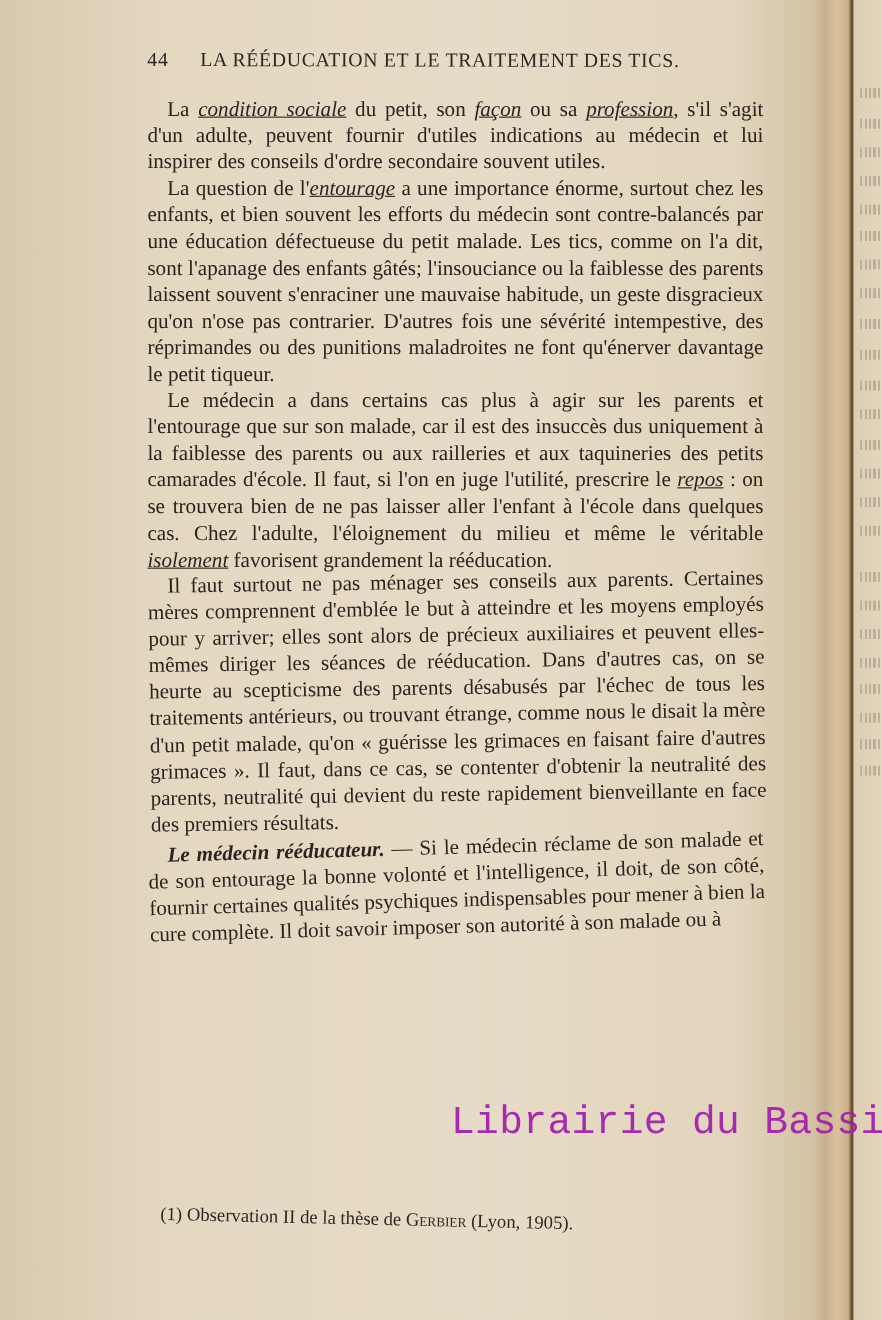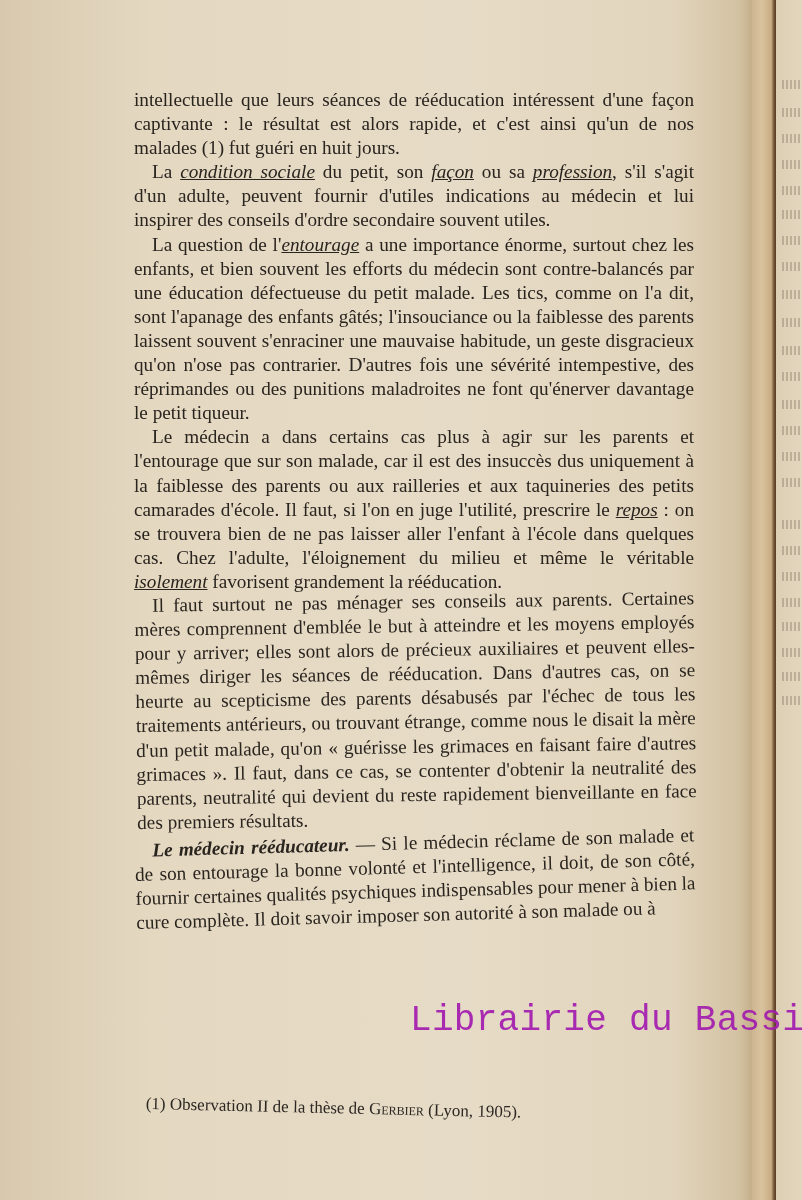--- a/index.html
+++ b/index.html
@@ -51,23 +51,26 @@
       position: absolute; left: 410px; top: 1000px;
       font-family: "Liberation Sans", "DejaVu Sans", sans-serif;
       font-size: 36px; color: #1a5cf0; opacity: 0.92; letter-spacing: 0.3px;
       white-space: nowrap;
     }
   </style>
 </head>
 <body>
 
 <div class="page">
+  <div class="running-head skew" style="transform: rotate(0.1deg);">
+    <span class="folio">44</span>
+    <span class="title">LA RÉÉDUCATION ET LE TRAITEMENT DES TICS.</span>
+  </div>
 
   <div class="text">
-    <p>intellectuelle que leurs séances de rééducation intéressent d'une façon captivante : le résultat est alors rapide, et c'est ainsi qu'un de nos malades (1) fut guéri en huit jours.</p>
     <p class="indent">
       <span>La </span><em>condition sociale</em><span> du petit, son </span><em>façon</em><span> ou sa </span><em>profession</em><span>, s'il s'agit d'un adulte, peuvent fournir d'utiles indications au médecin et lui inspirer des conseils d'ordre secondaire souvent utiles.</span>
     </p>
     <p class="indent">
       <span>La question de l'</span><em>entourage</em><span> a une importance énorme, surtout chez les enfants, et bien souvent les efforts du médecin sont contre-balancés par une éducation défectueuse du petit malade. Les tics, comme on l'a dit, sont l'apanage des enfants gâtés; l'insouciance ou la faiblesse des parents laissent souvent s'enraciner une mauvaise habitude, un geste disgracieux qu'on n'ose pas contrarier. D'autres fois une sévérité intempestive, des réprimandes ou des punitions maladroites ne font qu'énerver davantage le petit tiqueur.</span>
     </p>
     <p class="indent">
       <span>Le médecin a dans certains cas plus à agir sur les parents et l'entourage que sur son malade, car il est des insuccès dus uniquement à la faiblesse des parents ou aux railleries et aux taquineries des petits camarades d'école. Il faut, si l'on en juge l'utilité, prescrire le </span><em>repos</em><span> : on se trouvera bien de ne pas laisser aller l'enfant à l'école dans quelques cas. Chez l'adulte, l'éloignement du milieu et même le véritable </span><em>isolement</em><span> favorisent grandement la rééducation.</span>
     </p>
     <p class="indent skew" style="transform: rotate(-0.8deg);">Il faut surtout ne pas ménager ses conseils aux parents. Certaines mères comprennent d'emblée le but à atteindre et les moyens employés pour y arriver; elles sont alors de précieux auxiliaires et peuvent elles-mêmes diriger les séances de rééducation. Dans d'autres cas, on se heurte au scepticisme des parents désabusés par l'échec de tous les traitements antérieurs, ou trouvant étrange, comme nous le disait la mère d'un petit malade, qu'on « guérisse les grimaces en faisant faire d'autres grimaces ». Il faut, dans ce cas, se contenter d'obtenir la neutralité des parents, neutralité qui devient du reste rapidement bienveillante en face des premiers résultats.</p>

